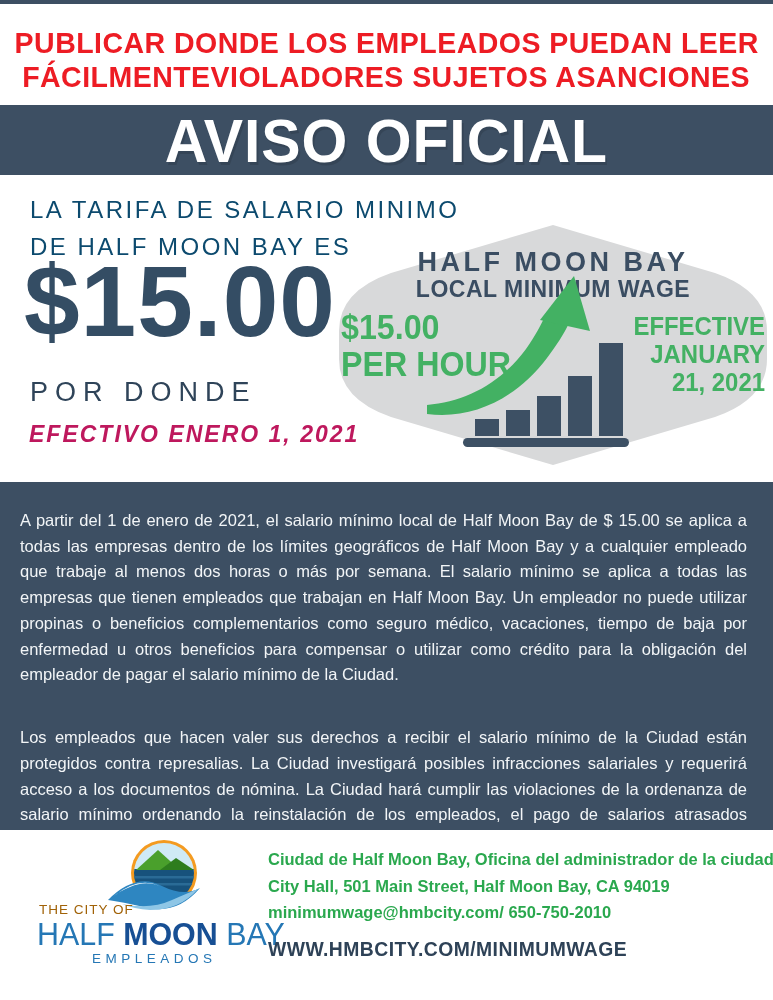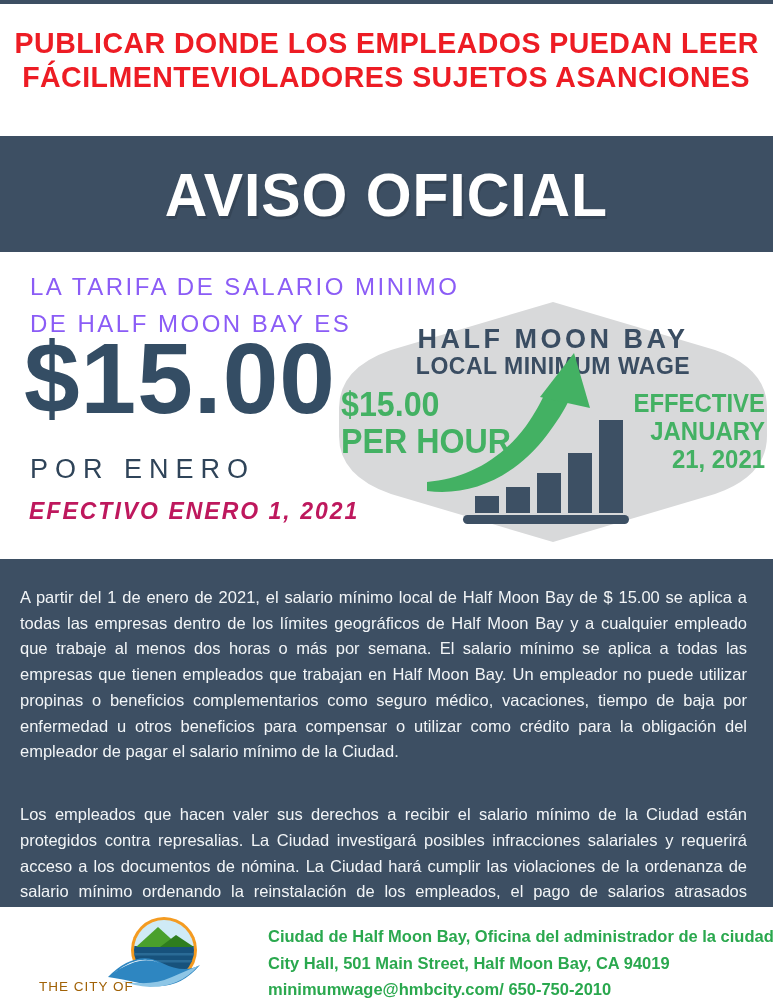--- a/index.html
+++ b/index.html
@@ -16,33 +16,33 @@
     align-items:center; justify-content:center; padding-top:10px;
   }
   .notice-line {
     color:#ed1c24; font-weight:bold; font-size:30px; line-height:34px;
     white-space:nowrap; transform:scaleX(0.95); transform-origin:center;
     letter-spacing:0.5px;
   }
 
   
   .banner {
-    height:116px; background:#3d4f63; display:flex;
-    align-items:center; justify-content:center;margin-top:31px;
+    height:70px; background:#3d4f63; display:flex;
+    align-items:center; justify-content:center;
   }
   .banner-title {
     color:#ffffff; font-weight:bold; font-size:62px; white-space:nowrap;
     transform:scaleX(0.95); transform-origin:center; letter-spacing:1px;
     text-shadow:2px 3px 0 rgba(0,0,0,0.12);
   }
 
   
   .hero { position:relative; height:307px; background:#ffffff; }
   .hero-heading {
-    position:absolute; left:30px; top:16px; color:#8b5cf6;
+    position:absolute; left:30px; top:16px; color:#0c4a6e;
     font-size:24px; line-height:37px; letter-spacing:2.5px; white-space:nowrap;
   }
   .hero-amount {
     position:absolute; left:24px; top:66px; color:#344d64;
     font-size:100px; font-weight:bold; letter-spacing:1px; line-height:120px;
   }
   .hero-por {
     position:absolute; left:30px; top:202px; color:#2f4459;
     font-size:27px; letter-spacing:7px; white-space:nowrap;
   }
@@ -129,21 +129,21 @@
   <div class="banner">
     <div class="banner-title">AVISO OFICIAL</div>
   </div>
 
   <div class="hero">
     <div class="hero-heading">
       <div>LA TARIFA DE SALARIO MINIMO</div>
       <div>DE HALF MOON BAY ES</div>
     </div>
     <div class="hero-amount">$15.00</div>
-    <div class="hero-por">POR ENERO</div>
+    <div class="hero-por">POR DONDE</div>
     <div class="hero-effective">EFECTIVO ENERO 1, 2021</div>
 
     <div class="badge">
       <svg class="badge-bg" viewBox="0 0 440 250" xmlns="http://www.w3.org/2000/svg" aria-hidden="true">
         <path d="M220 5 L58 53 Q6 71 6 111 L6 139 Q6 179 58 197 L220 245 L382 197 Q434 179 434 139 L434 111 Q434 71 382 53 Z" fill="#d8d9da"></path>
       </svg>
       <div class="badge-city">HALF MOON BAY</div>
       <div class="badge-sub">LOCAL MINIMUM WAGE</div>
       <div class="badge-amount">
         <div>$15.00</div>

